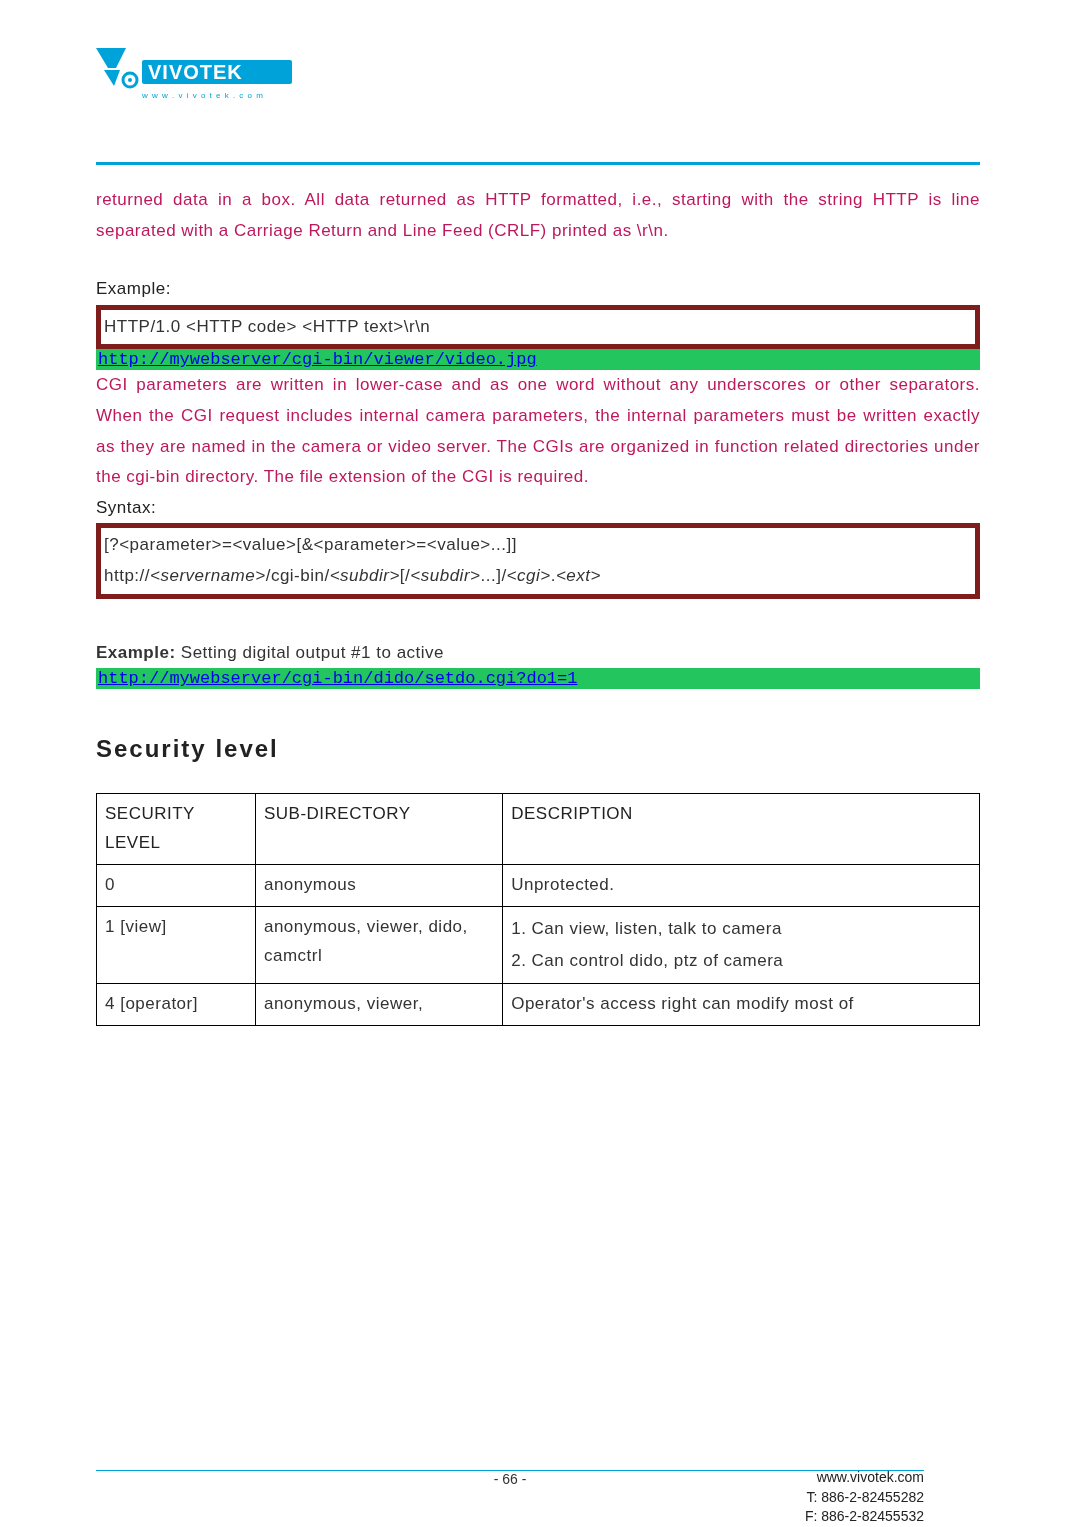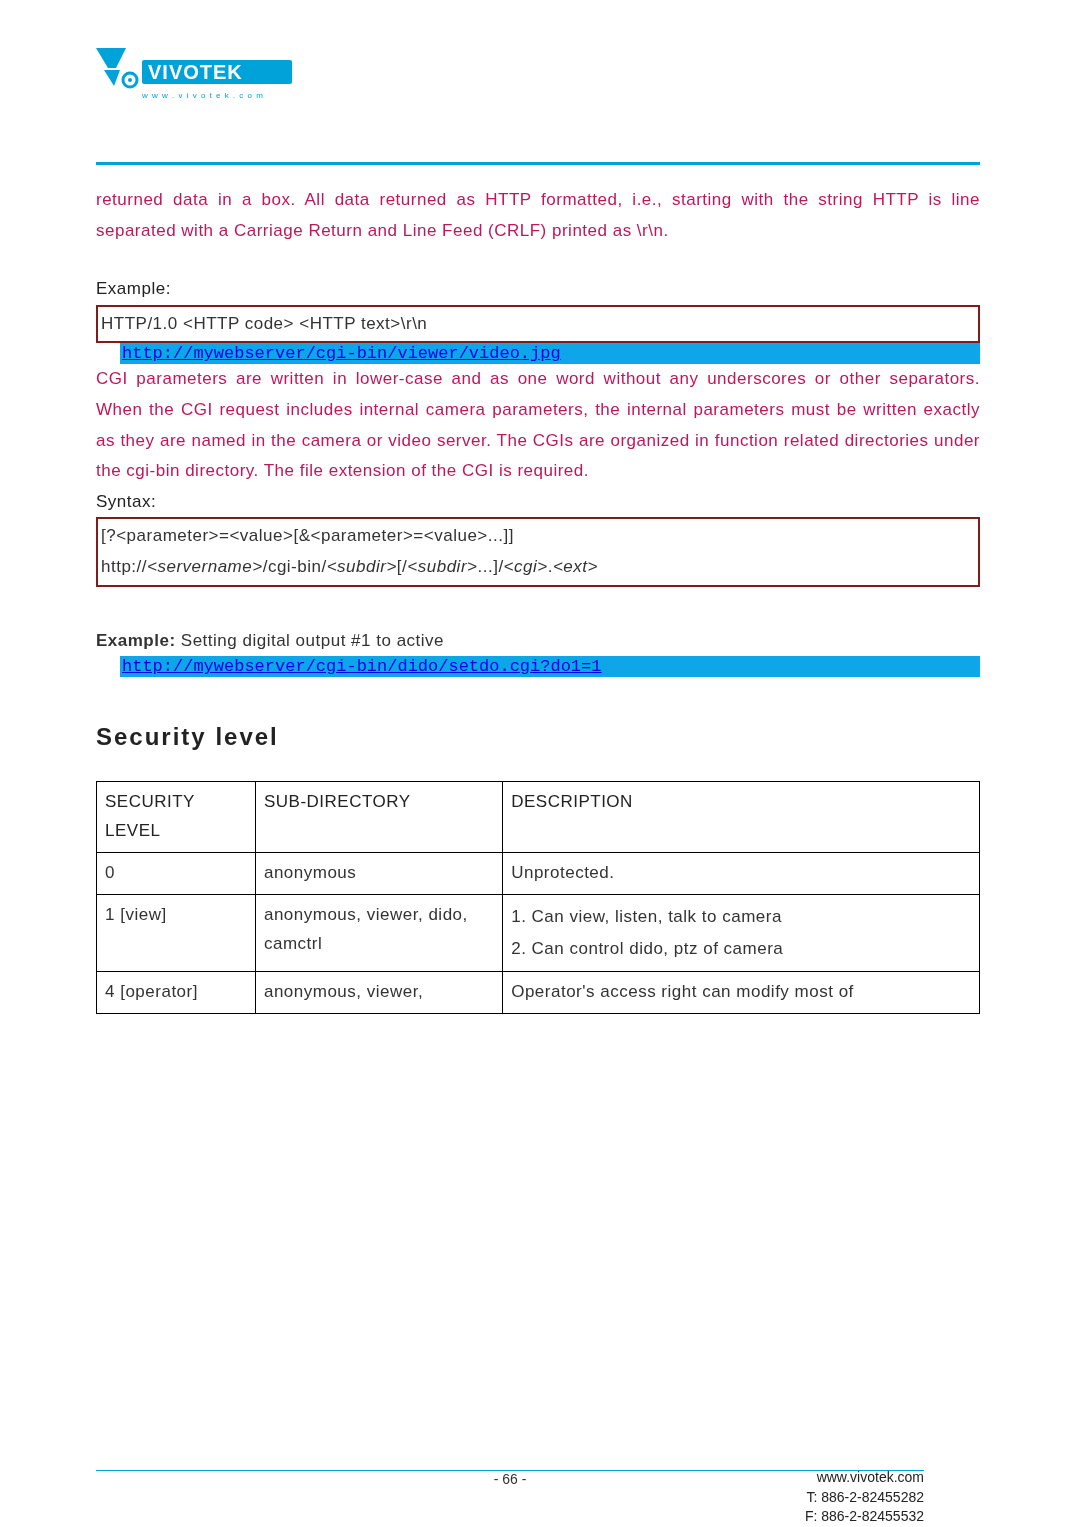--- a/index.html
+++ b/index.html
@@ -5,25 +5,25 @@
   * { box-sizing: border-box; margin:0; padding:0; }
   html, body { width:1080px; background:#fff; font-family: Verdana, Arial, sans-serif; color:#333; }
   .page { width:1020px; min-height:1527px; padding:48px 40px 40px 96px; position:relative; }
   .logo-wrap { margin-bottom:40px; }
   .logo-svg { width:200px; height:70px; }
   .thick-rule { border:0; border-top:3px solid #00A3D9; margin-bottom:20px; }
   .thin-rule { border:0; border-top:1px solid #00A3D9; margin-top:20px; }
   .body-text { font-size:17px; line-height:1.8; letter-spacing:0.5px; text-align:justify; color:#be185d; }
   .body-text.mt { margin-top:28px; }
   .label { font-size:17px; line-height:1.8; letter-spacing:0.5px; color:#222; }
-  .boxed { border:2px solid #7f1d1d; padding:2px 3px; font-size:17px; line-height:1.8; letter-spacing:0.5px; }
+  .boxed { border:5px solid #7f1d1d; padding:2px 3px; font-size:17px; line-height:1.8; letter-spacing:0.5px; }
   .boxed .line { display:block; }
   .example-line { font-size:17px; line-height:1.8; letter-spacing:0.5px; }
   .example-line .bold { font-weight:bold; }
-  .greybox { background:#0ea5e9; font-family: "Courier New", monospace; font-size:17px; padding:1px 2px; letter-spacing:0px;margin-left:24px; }
+  .greybox { background:#22c55e; font-family: "Courier New", monospace; font-size:17px; padding:1px 2px; letter-spacing:0px; }
   .greybox a, .greybox span.link { color:#0000EE; text-decoration:underline; }
   h2.section { font-size:24px; font-weight:bold; letter-spacing:2px; margin:46px 0 30px 0; color:#222; }
   .italic { font-style:italic; }
   table.sec { border-collapse:collapse; width:100%; margin-top:16px; font-size:17px; letter-spacing:0.5px; }
   table.sec td, table.sec th { border:1px solid #000; padding:6px 8px; vertical-align:top; text-align:left; font-weight:normal; line-height:1.7; }
   table.sec th { color:#222; }
   .col1 { width:18%; }
   .col2 { width:28%; }
   .col3 { width:54%; }
   .footer { position:absolute; bottom:40px; left:96px; right:96px; }

